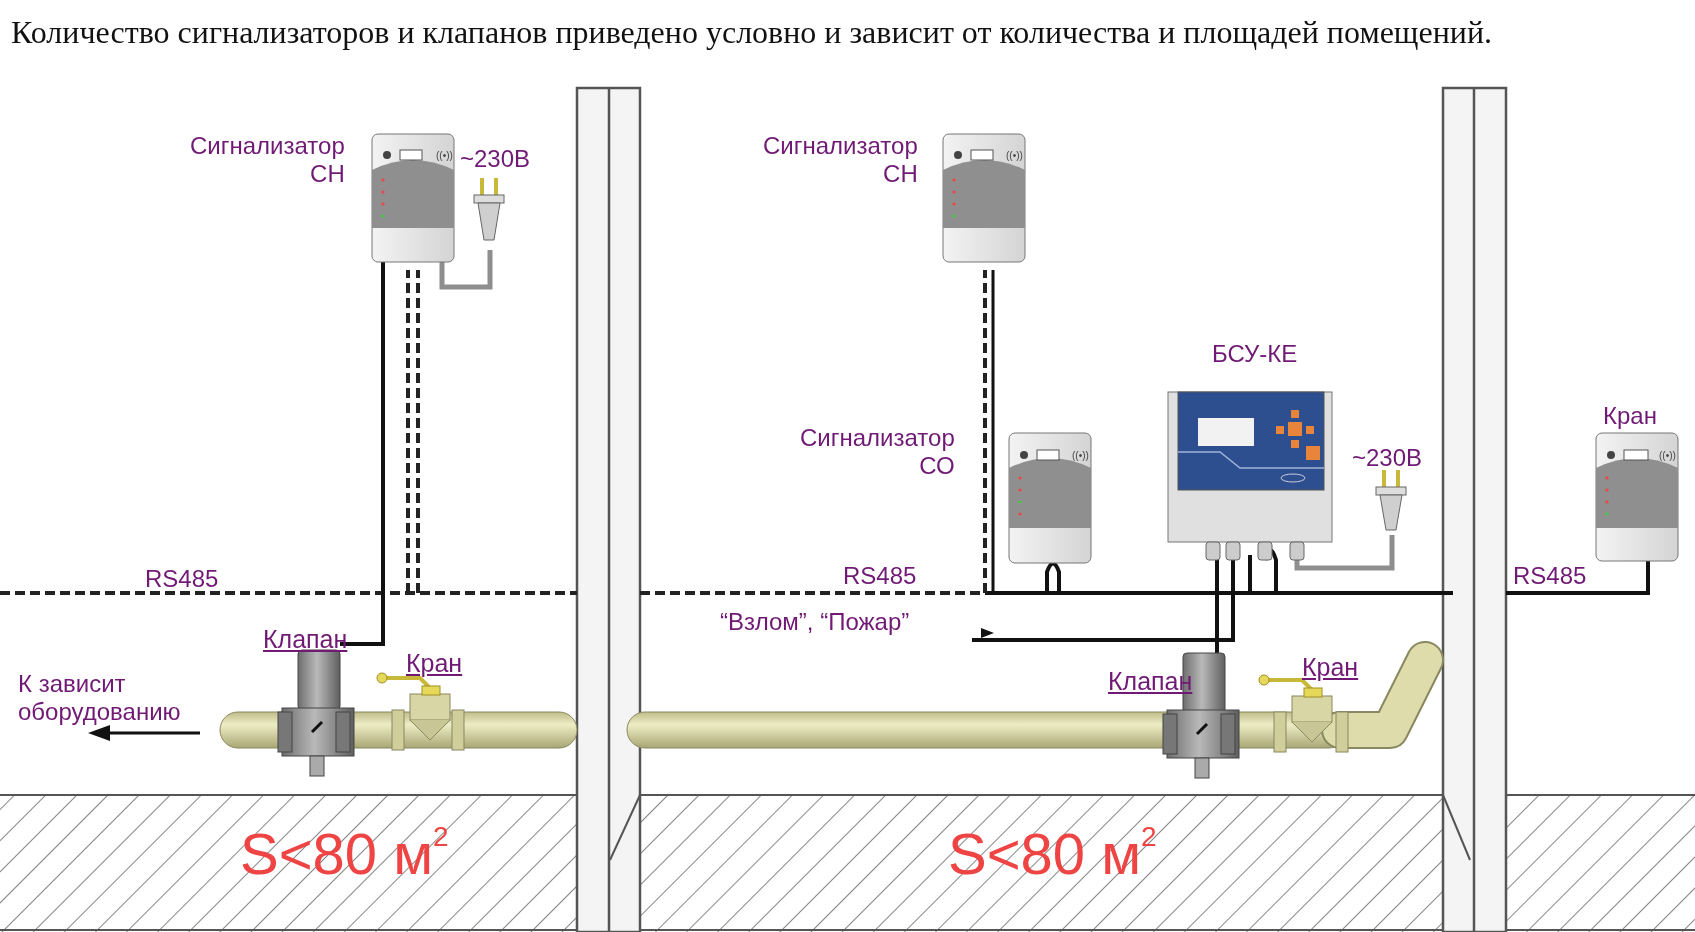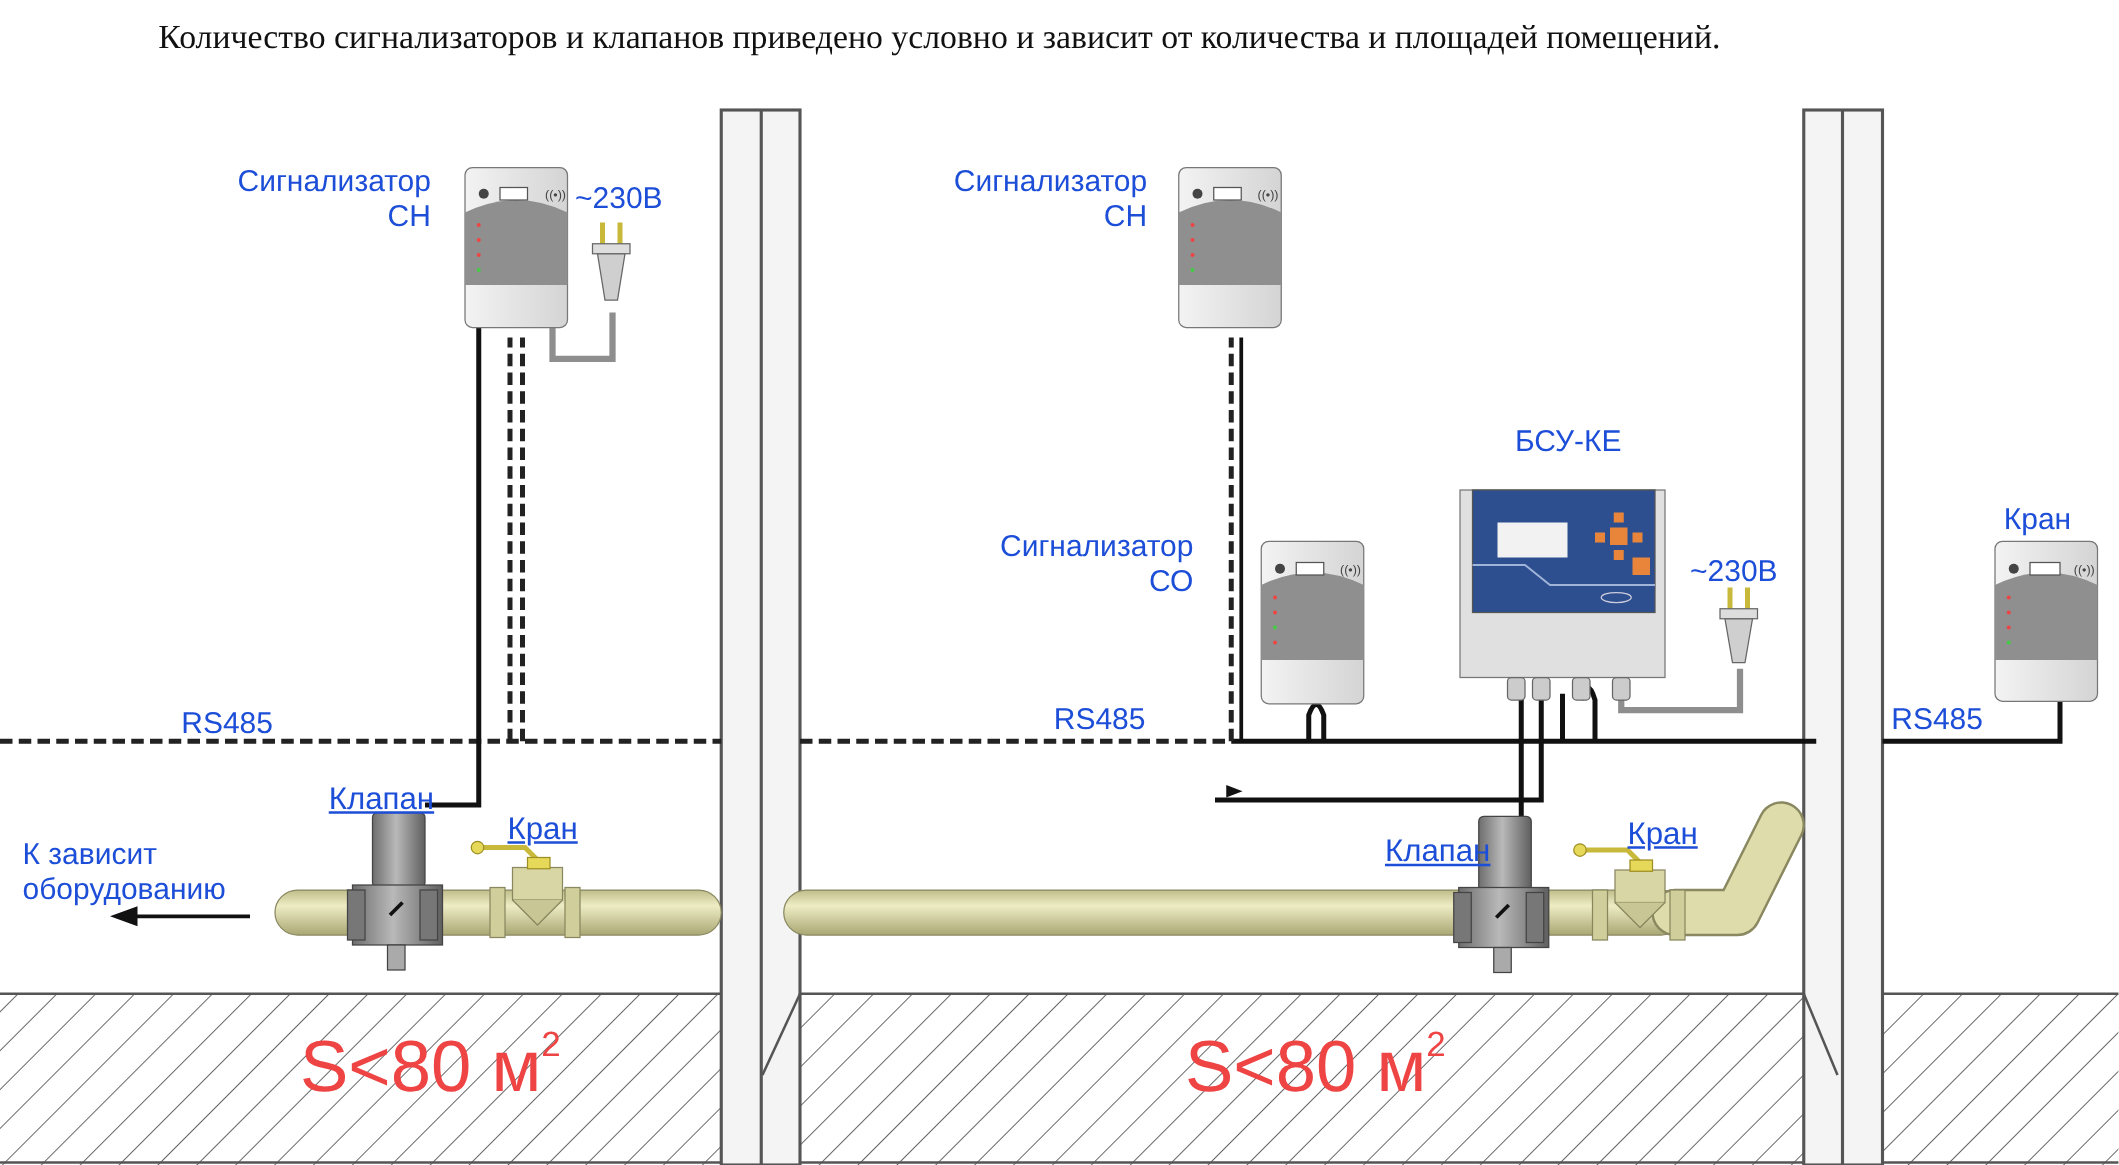--- a/index.html
+++ b/index.html
@@ -1,19 +1,19 @@
 <!DOCTYPE html>
 <html><head>
 <meta charset="utf-8">
 <style>
   html,body{margin:0;padding:0;background:#fff;}
   body{width:1695px;height:932px;position:relative;overflow:hidden;font-family:"Liberation Sans",sans-serif;color:#222;}
-  .note{position:absolute;left:0;top:14px;width:1503px;text-align:center;font-family:"Liberation Serif",serif;font-size:27px;color:#111;}
+  .note{position:absolute;left:0;top:14px;width:1503px;text-align:center;font-family:"Liberation Serif",serif;font-size:32px;color:#111;}
   svg{position:absolute;left:0;top:0;}
-  .lbl{position:absolute;font-size:24px;line-height:28px;color:#1d4ed8;white-space:nowrap;}
+  .lbl{position:absolute;font-size:24px;line-height:28px;color:#701a75;white-space:nowrap;}
   .lbl.sm{font-size:25px;line-height:22px;text-decoration:underline;}
   .lbl.r{text-align:right;}
   .area{position:absolute;font-size:58px;color:#ef4444;white-space:nowrap;}
   .area sup{font-size:28px;vertical-align:28px;}
 </style>
 </head>
 <body>
 
 <div class="note">Количество сигнализаторов и клапанов приведено условно и зависит от количества и площадей помещений.</div>
 
@@ -229,20 +229,21 @@
 
 <div class="lbl" style="left:1212px;top:340px;">БСУ-КЕ</div>
 <div class="lbl" style="left:1352px;top:444px;">~230В</div>
 <div class="lbl" style="left:1603px;top:402px;">Кран</div>
 
 <div class="lbl" style="left:145px;top:565px;">RS485</div>
 <div class="lbl" style="left:843px;top:562px;">RS485</div>
 <div class="lbl" style="left:1513px;top:562px;">RS485</div>
 
 <div class="lbl r" style="left:720px;top:608px;">
+  <div>“Взлом”, “Пожар”</div>
 </div>
 
 <div class="lbl sm" style="left:263px;top:628px;">Клапан</div>
 <div class="lbl sm" style="left:406px;top:652px;">Кран</div>
 <div class="lbl sm" style="left:1108px;top:670px;">Клапан</div>
 <div class="lbl sm" style="left:1302px;top:656px;">Кран</div>
 
 <div class="lbl" style="left:18px;top:670px;">
   <div>К зависит</div>
   <div>оборудованию</div>

